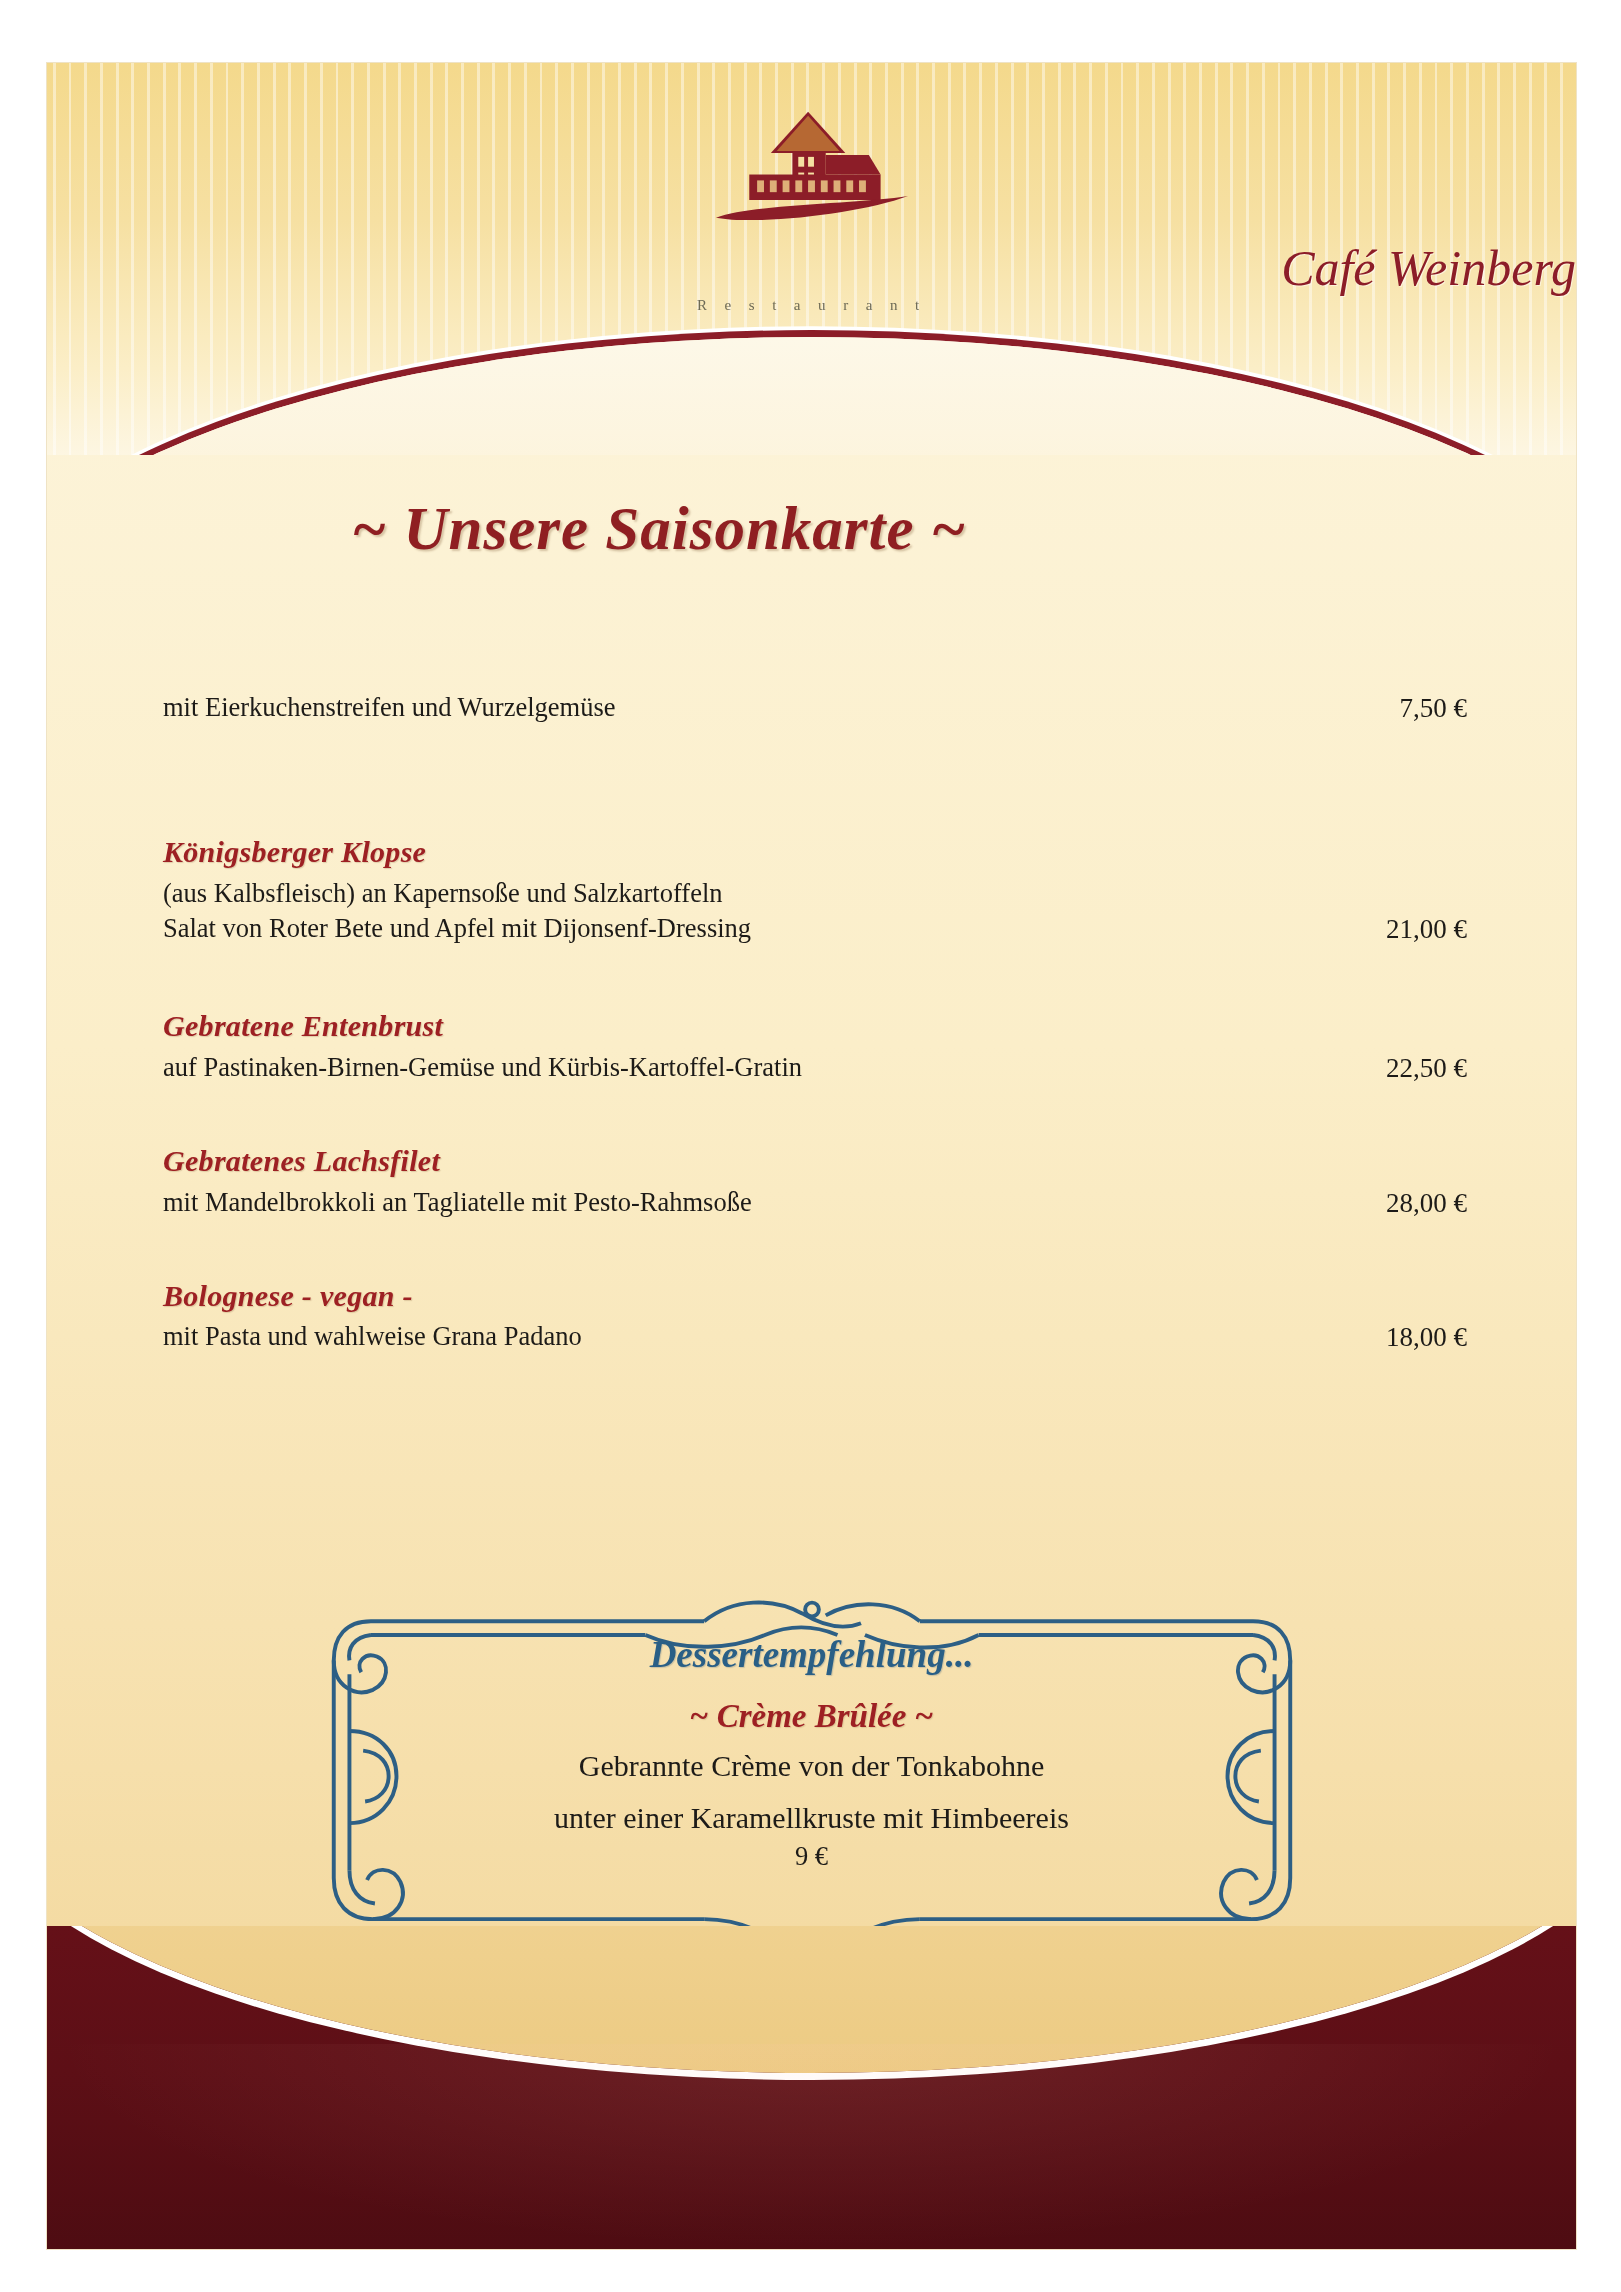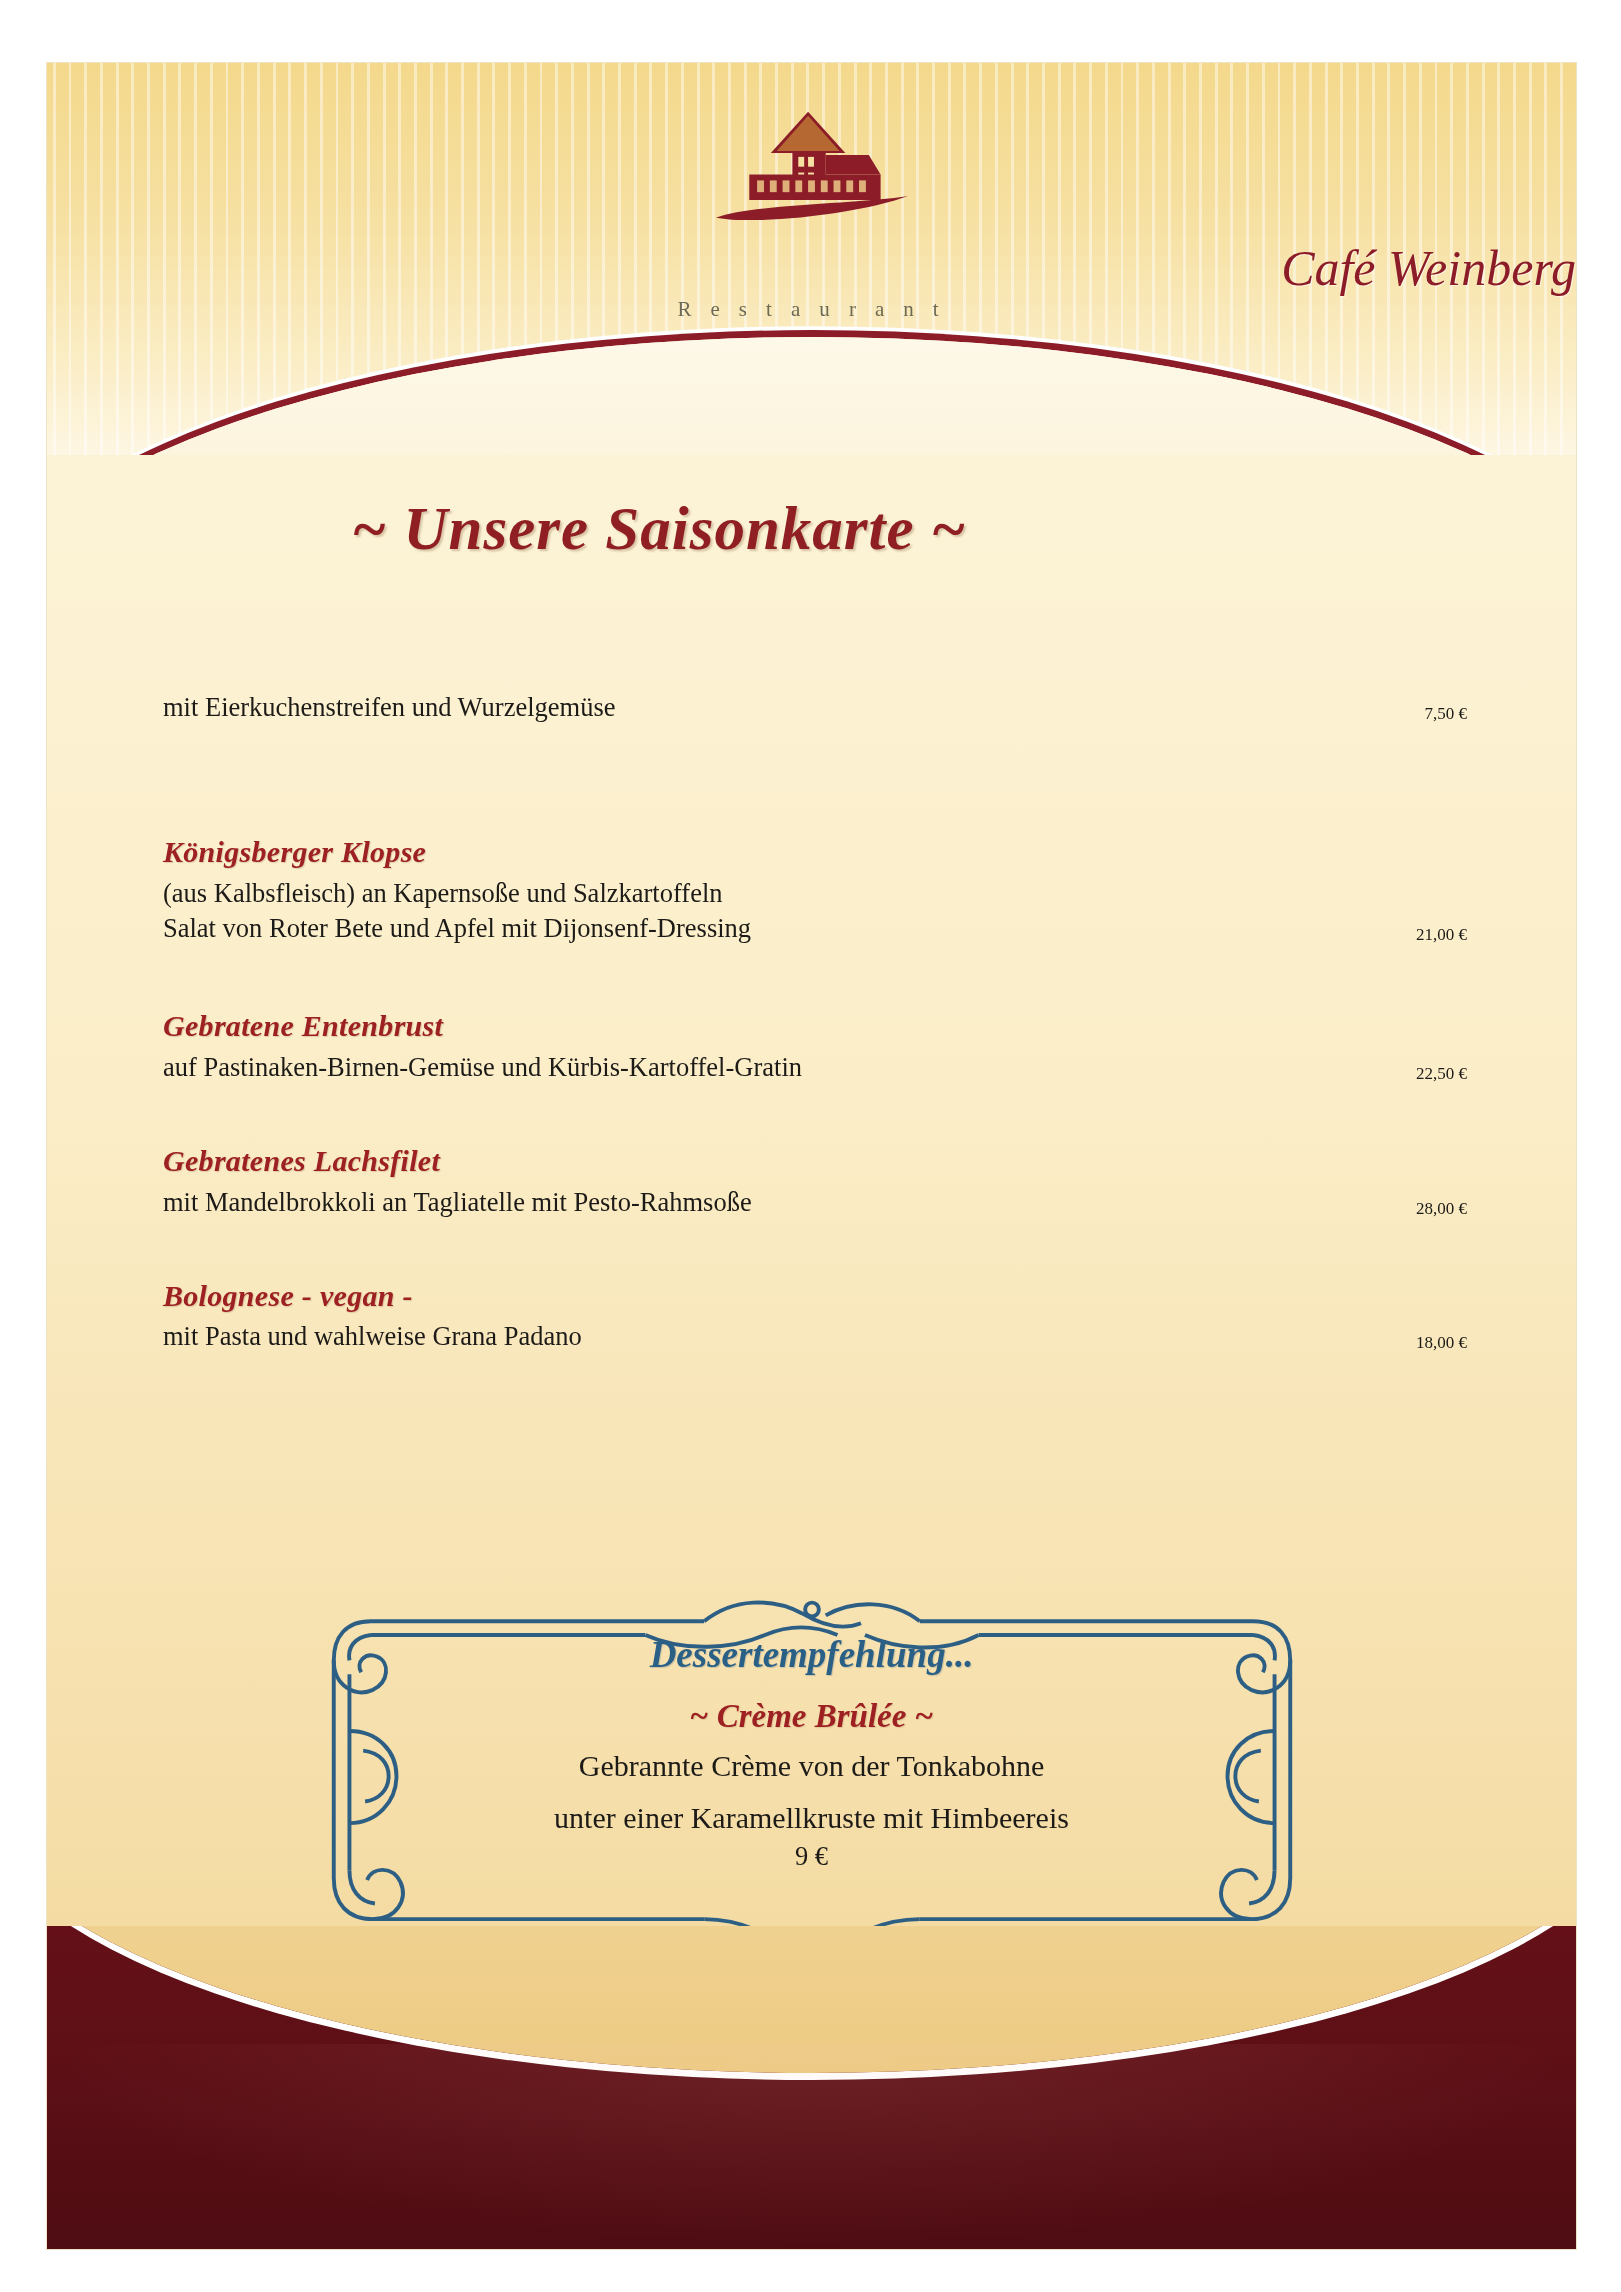--- a/index.html
+++ b/index.html
@@ -83,21 +83,21 @@
     font-size: 50px;
     color: #8c1d28;
     letter-spacing: 0px;
     line-height: 1.0;
     text-shadow: 1px 1px 0 rgba(255,255,255,0.5);
     text-align: right;
   }
   .logo-sub {
     margin-top: 3.9px;
     font-family: "Liberation Serif", serif;
-    font-size: 21px;
+    font-size: 15px;
     letter-spacing: 6.9px;
     color: #6d6a55;
   }
 
   
   .menu-heading {
     position: absolute;
     left: 0;
     top: 431px;
     width: 1224px;
@@ -140,21 +140,21 @@
   .dish-desc {
     font-family: "Liberation Serif", serif;
     font-size: 26.5px;
     color: #1d1b18;
     line-height: 1.32;
     max-width: 1000px;
   }
   .dish-desc .b { font-weight: 400; }
   .dish-price {
     font-family: "Liberation Serif", serif;
-    font-size: 17px;
+    font-size: 27px;
     color: #1d1b18;
     white-space: nowrap;
     padding-bottom: 1px;
   }
 
   
   .dessert {
     position: absolute;
     left: 265px;
     top: 1521px;

